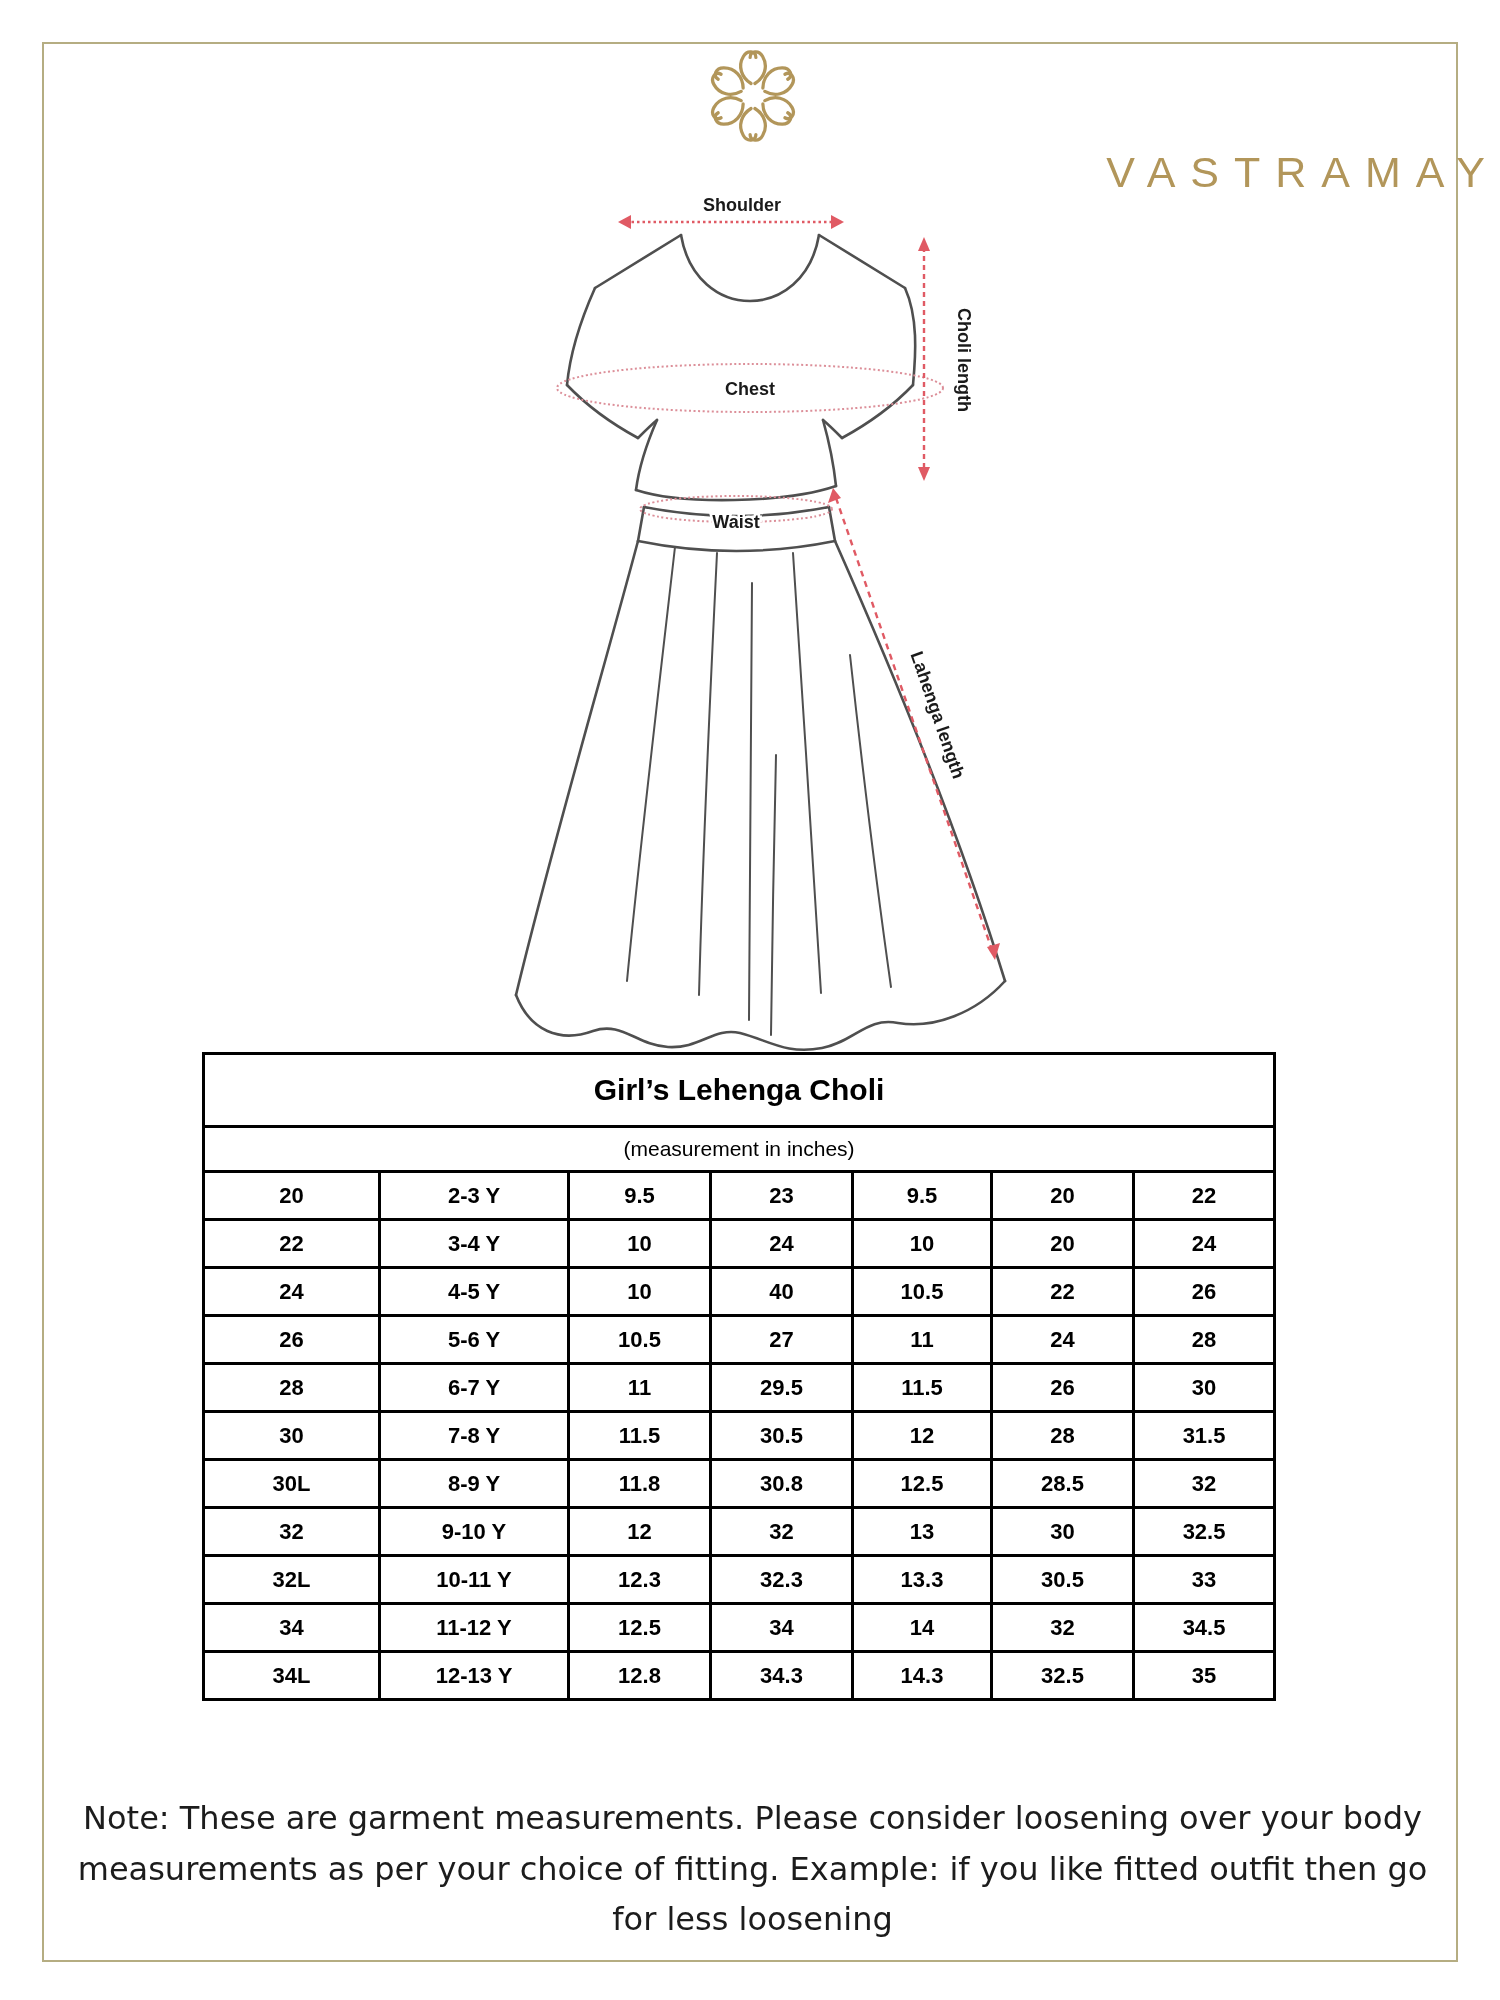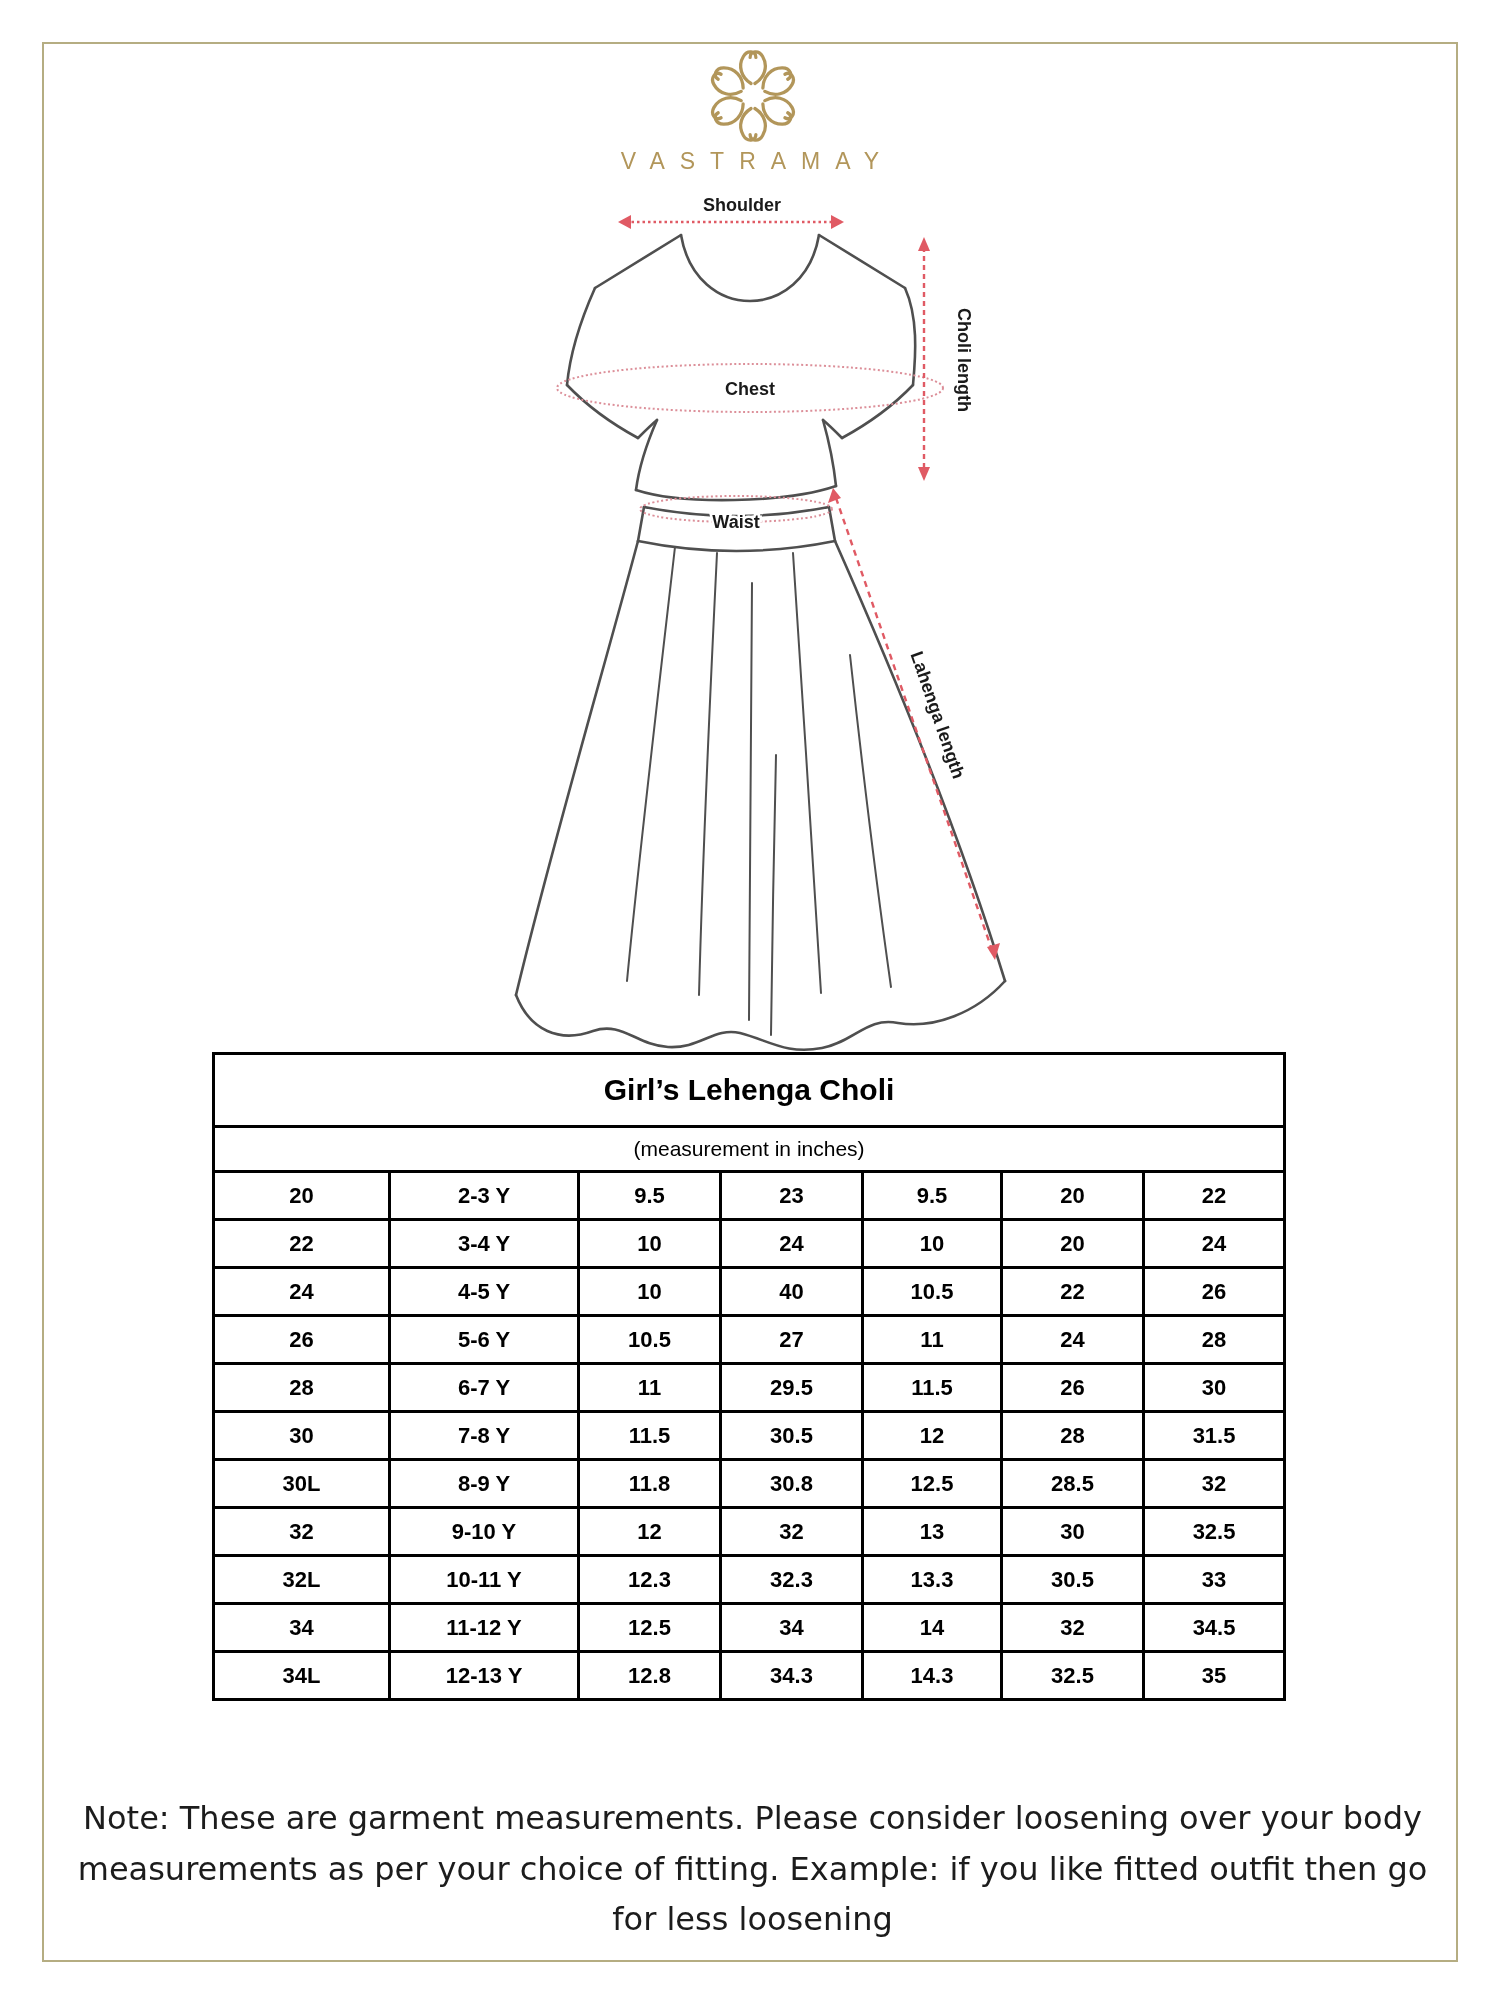--- a/index.html
+++ b/index.html
@@ -1,27 +1,27 @@
 <!DOCTYPE html>
 <html><head>
 <meta charset="utf-8">
 <style>
   html,body{margin:0;padding:0;background:#ffffff;}
   body{width:1500px;height:2000px;position:relative;overflow:hidden;
        font-family:"Liberation Sans",sans-serif;}
   .frame{position:absolute;left:42px;top:42px;width:1412px;height:1916px;
          border:2px solid #b5ad82;}
   .logo{position:absolute;left:694px;top:44px;}
-  .wordmark{position:absolute;left:0;top:148px;width:1500px;text-align:center;
-            color:#b2965a;font-size:23px;font-weight:400;letter-spacing:15px;
+  .wordmark{position:absolute;left:0;top:148px;width:1500px;text-align:right;
+            color:#b2965a;font-size:43px;font-weight:400;letter-spacing:15px;
             padding-left:15px;box-sizing:border-box;}
   .diagram{position:absolute;left:430px;top:195px;}
   .dia-label{font-family:"Liberation Sans",sans-serif;font-size:18px;font-weight:bold;
              fill:#1a1a1a;paint-order:stroke;stroke:#ffffff;stroke-width:5px;}
-  .size-table-wrap{position:absolute;left:212px;top:1052px;width:1123px;}
+  .size-table-wrap{position:absolute;left:202px;top:1052px;width:1123px;}
   table.size-table{border-collapse:collapse;table-layout:fixed;width:1071px;
                    font-family:"Liberation Sans",sans-serif;color:#000;}
   table.size-table td,table.size-table th{border:3px solid #000;text-align:center;
                    vertical-align:middle;overflow:hidden;}
   .title-row td{height:68px;font-size:30px;font-weight:bold;}
   .meas-row td{height:40px;font-size:21px;font-weight:400;}
   .header-row th{height:102px;font-size:24px;font-weight:bold;line-height:1.15;padding:0 2px;}
   .header-row th.col0{padding:0 36px;}
   tbody tr td{height:43px;font-size:22px;font-weight:bold;}
   .note{position:absolute;left:70px;top:1793px;width:1365px;text-align:center;

